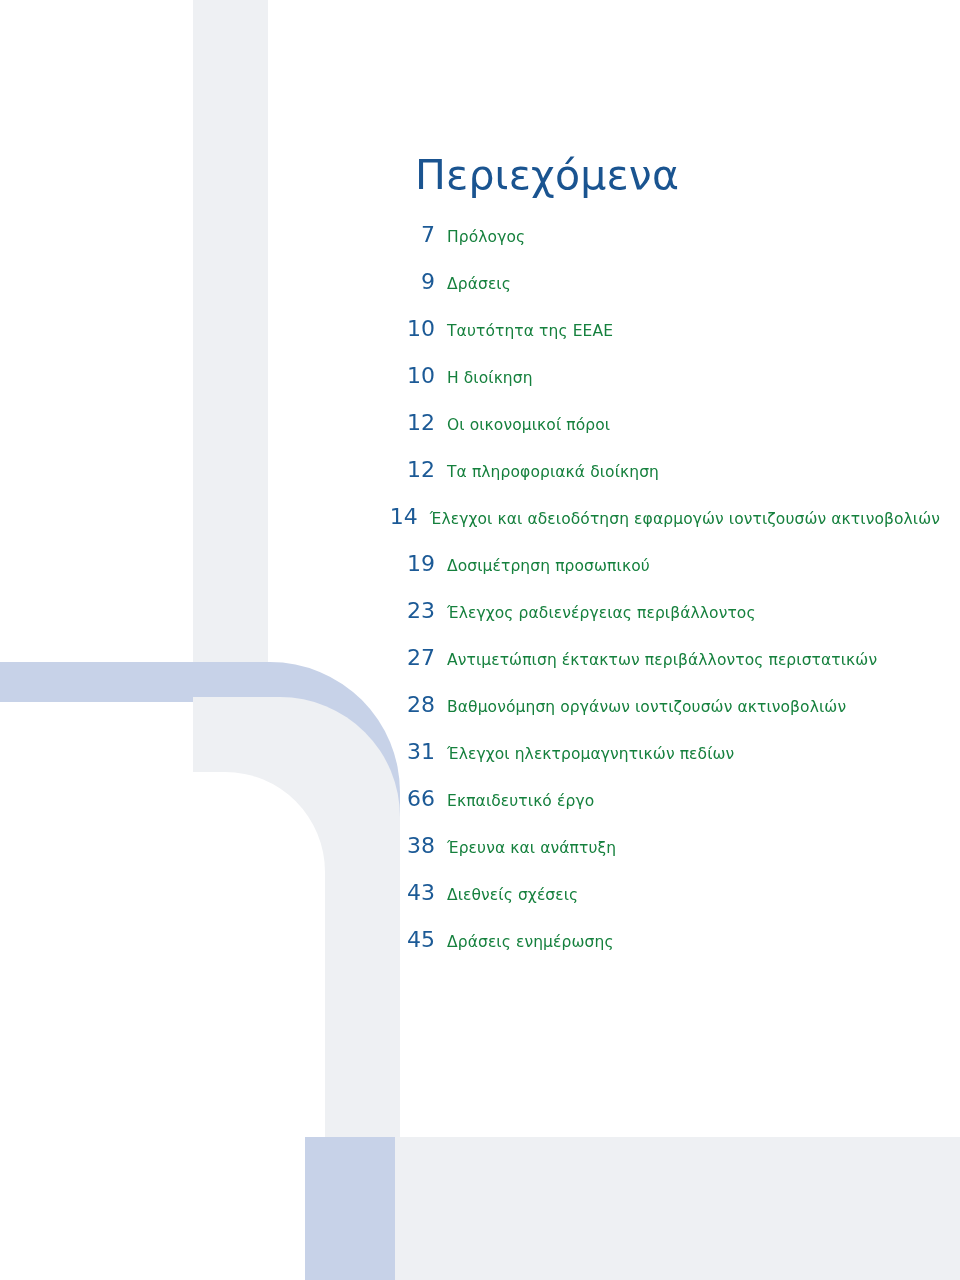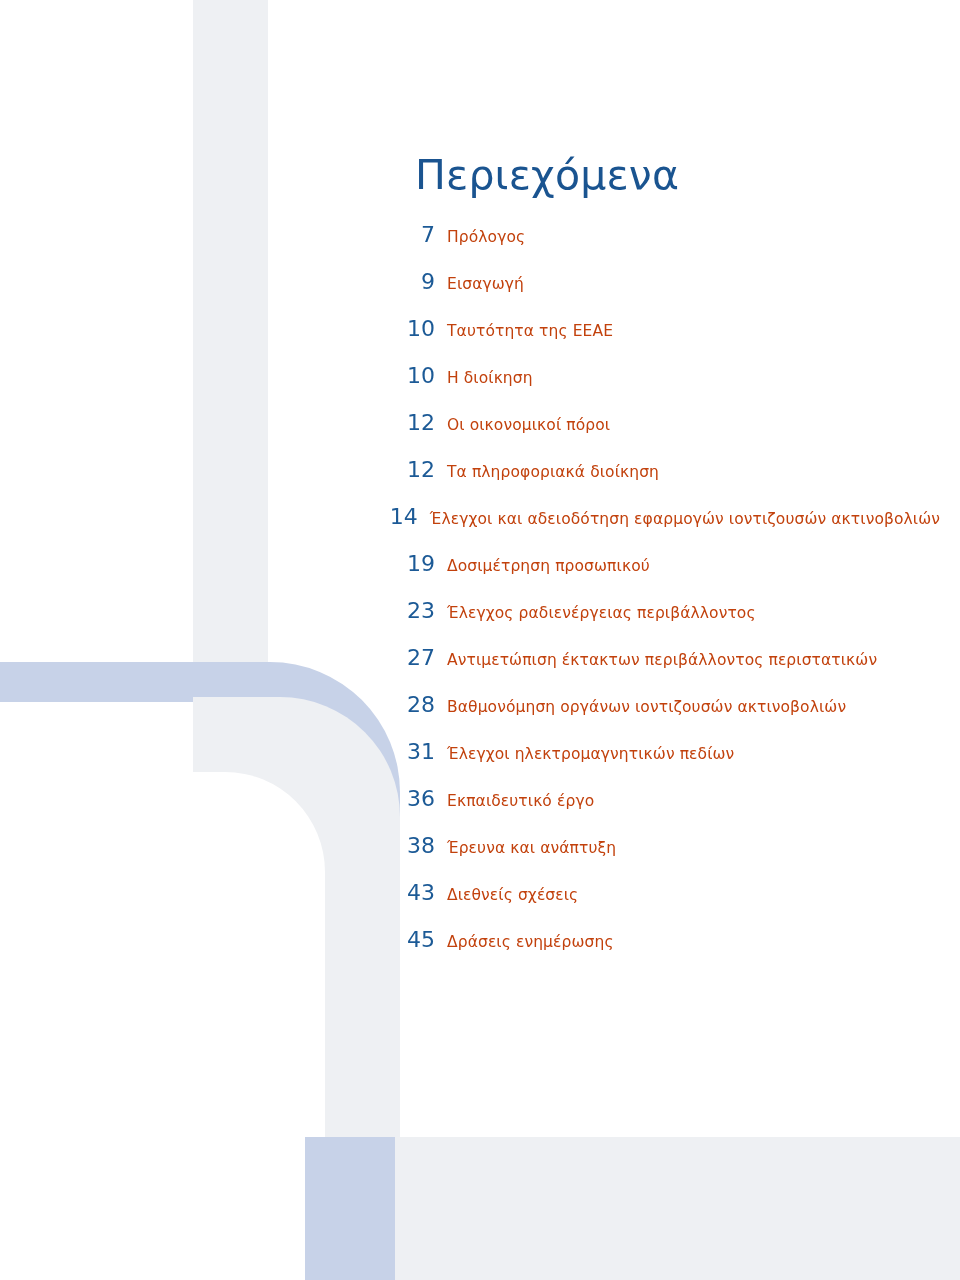--- a/index.html
+++ b/index.html
@@ -151,21 +151,21 @@
     font-family: "DejaVu Sans", sans-serif;
     font-size: 22px;
     font-weight: 400;
     color: #1c5a96;
   }
 
   .toc-label {
     font-family: "DejaVu Sans", sans-serif;
     font-size: 15.5px;
     font-weight: 400;
-    color: #c2410c;
+    color: #15803d;
     letter-spacing: 0.1px;
   }
 </style>
 </head>
 <body>
 
 <div id="page">
 
   <div class="deco-layer">
     <div class="deco-grey-band"></div>
@@ -178,21 +178,21 @@
 
     <h1 class="toc-title">Περιεχόμενα</h1>
 
     <ul class="toc-list">
       <li class="toc-entry">
         <span class="toc-page">7</span>
         <span class="toc-label">Πρόλογος</span>
       </li>
       <li class="toc-entry">
         <span class="toc-page">9</span>
-        <span class="toc-label">Εισαγωγή</span>
+        <span class="toc-label">Δράσεις</span>
       </li>
       <li class="toc-entry">
         <span class="toc-page">10</span>
         <span class="toc-label">Ταυτότητα της ΕΕΑΕ</span>
       </li>
       <li class="toc-entry">
         <span class="toc-page">10</span>
         <span class="toc-label">Η διοίκηση</span>
       </li>
       <li class="toc-entry">
@@ -221,21 +221,21 @@
       </li>
       <li class="toc-entry">
         <span class="toc-page">28</span>
         <span class="toc-label">Βαθμονόμηση οργάνων ιοντιζουσών ακτινοβολιών</span>
       </li>
       <li class="toc-entry">
         <span class="toc-page">31</span>
         <span class="toc-label">Έλεγχοι ηλεκτρομαγνητικών πεδίων</span>
       </li>
       <li class="toc-entry">
-        <span class="toc-page">36</span>
+        <span class="toc-page">66</span>
         <span class="toc-label">Εκπαιδευτικό έργο</span>
       </li>
       <li class="toc-entry">
         <span class="toc-page">38</span>
         <span class="toc-label">Έρευνα και ανάπτυξη</span>
       </li>
       <li class="toc-entry">
         <span class="toc-page">43</span>
         <span class="toc-label">Διεθνείς σχέσεις</span>
       </li>

